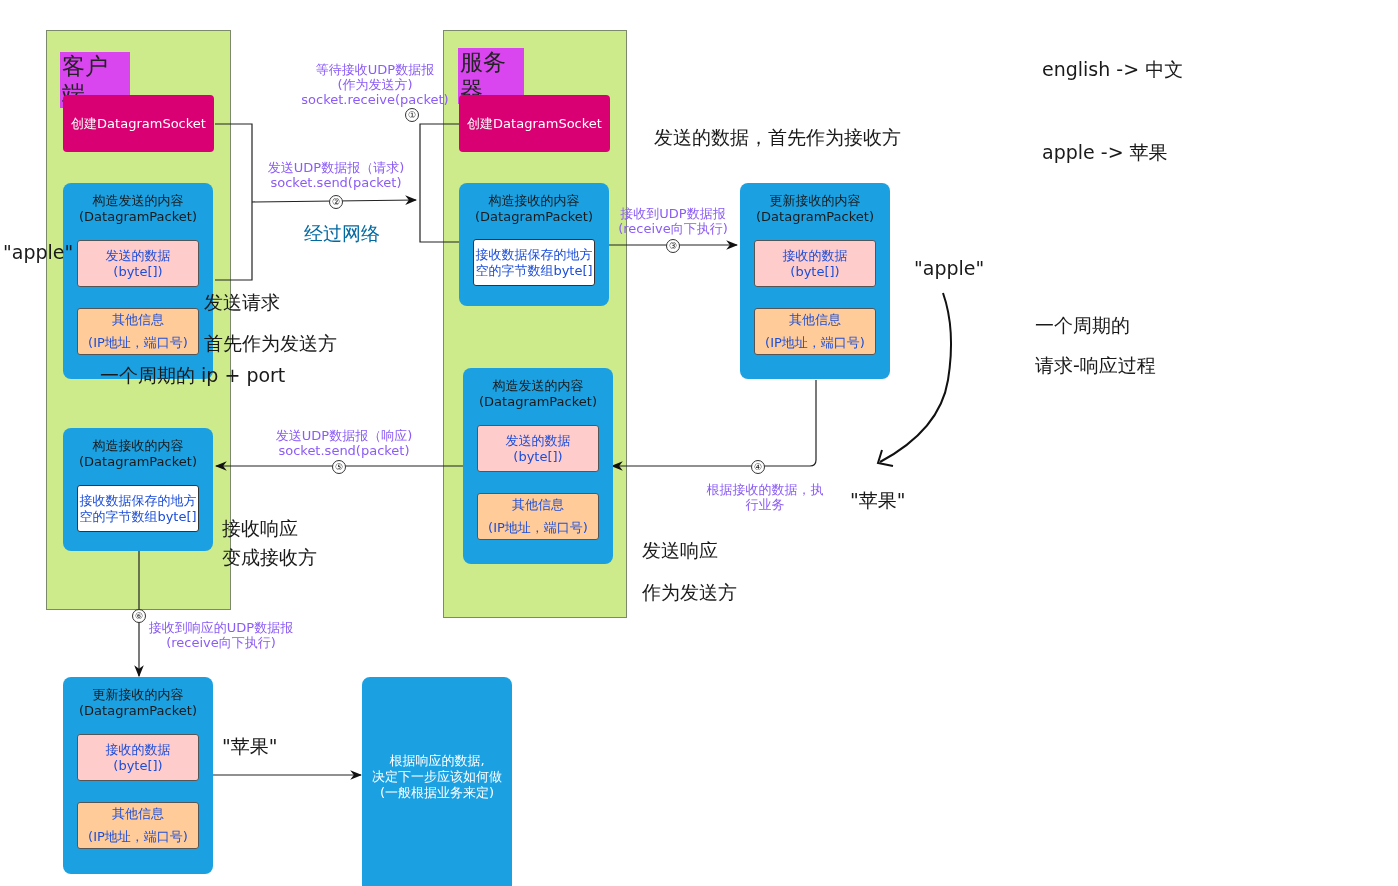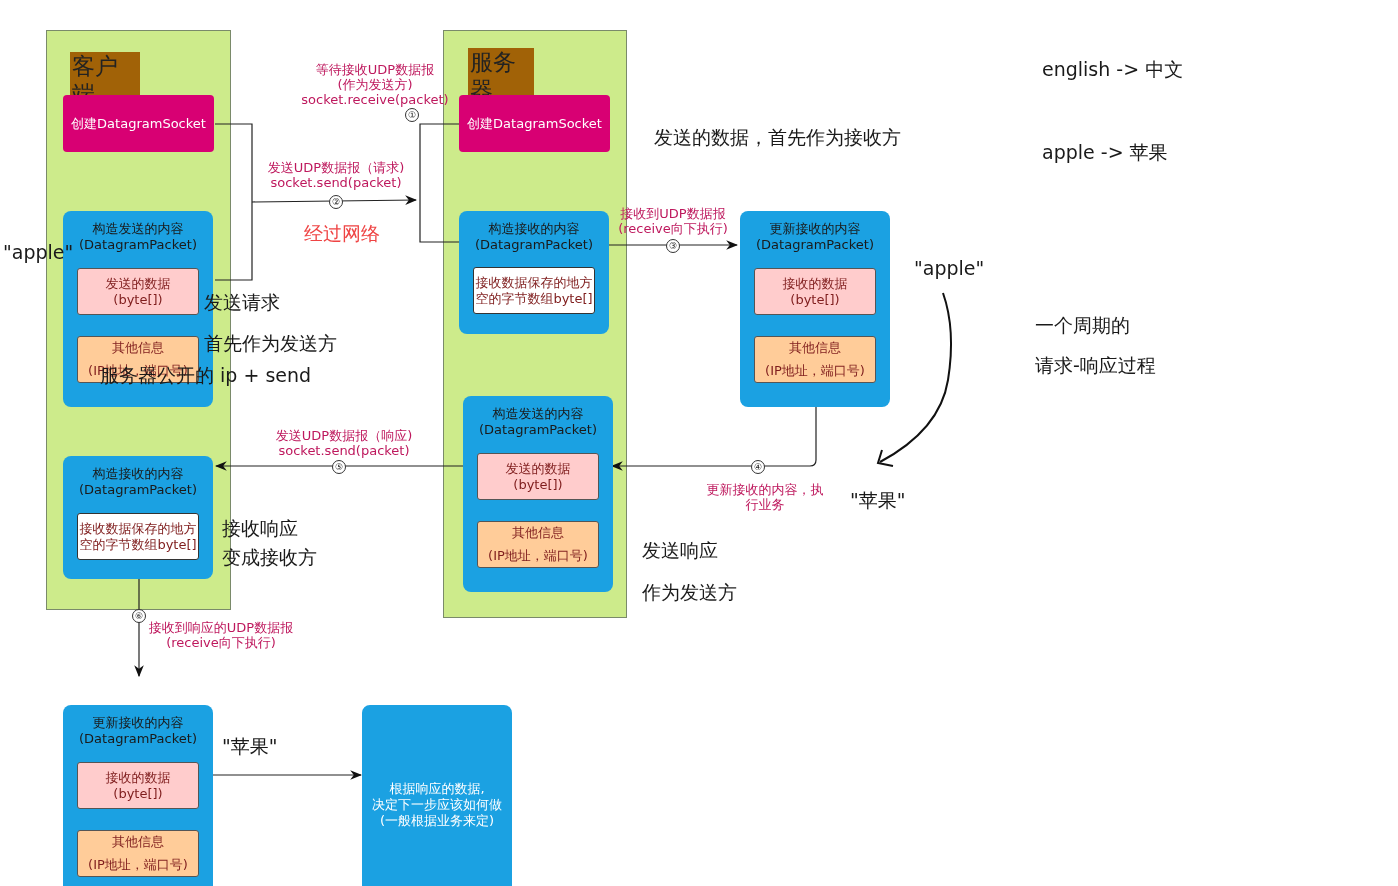--- a/index.html
+++ b/index.html
@@ -1,32 +1,32 @@
 <!DOCTYPE html>
 <html><head>
 <meta charset="utf-8">
 <style>
   html, body { margin:0; padding:0; background:#ffffff; }
   body { width:1398px; height:886px; position:relative; overflow:hidden;
          font-family:"DejaVu Sans","Liberation Sans",sans-serif; color:#1a1a1a; }
   .lane { position:absolute; background:#cdeb8b; border:1px solid #7a8a6a; box-sizing:border-box; }
-  .lane-title { position:absolute; background:#a16207; font-size:23px; line-height:28px; padding:0 2px; color:#222;margin-left:10px; }
+  .lane-title { position:absolute; background:#d946ef; font-size:23px; line-height:28px; padding:0 2px; color:#222; }
   .red-box { position:absolute; background:#d80073; border-radius:4px; color:#fff; font-size:13px;
              display:flex; align-items:center; justify-content:center; box-sizing:border-box; }
-  .blue { position:absolute; background:#1ba1e2; border-radius:8px; box-sizing:border-box;margin-top:28px; }
+  .blue { position:absolute; background:#1ba1e2; border-radius:8px; box-sizing:border-box; }
   .blue-title { position:absolute; left:0; right:0; text-align:center; font-size:13px; line-height:16px; color:#1a1a1a; }
   .inner { position:absolute; border:1px solid #555; border-radius:3px; box-sizing:border-box;
            font-size:13px; line-height:16px; text-align:center; display:flex; flex-direction:column;
-           align-items:center; justify-content:center; color:#7f1d1d; }
+           align-items:center; justify-content:center; color:#1d4ed8; }
   .pink { background:#ffcccc; }
   .orange { background:#ffcc99;gap:7px; }
   .white { background:#ffffff; border:1px solid #333; }
-  .lbl { position:absolute; font-size:13px; line-height:15px; text-align:center; color:#be185d; white-space:nowrap; }
+  .lbl { position:absolute; font-size:13px; line-height:15px; text-align:center; color:#8b5cf6; white-space:nowrap; }
   .big { position:absolute; font-size:19px; line-height:28px; color:#1a1a1a; white-space:nowrap; }
-  .blue-text { color:#ef4444; }
+  .blue-text { color:#0369a1; }
   .circle-num { position:absolute; width:12px; height:12px; border:1px solid #333; border-radius:50%;
                 background:#fff; font-size:9px; line-height:12px; text-align:center; color:#222; }
   svg.lines { position:absolute; left:0; top:0; }
   .white-text { color:#ffffff; }
 </style>
 </head>
 <body>
 
 <div class="lane" style="left:46px;top:30px;width:185px;height:580px;"></div>
 <div class="lane" style="left:443px;top:30px;width:184px;height:588px;"></div>
@@ -167,41 +167,41 @@
 <div class="circle-num" style="left:329px;top:195px;">②</div>
 
 <div class="lbl" style="left:612px;top:206px;width:122px;">
   <div>接收到UDP数据报</div>
   <div>(receive向下执行)</div>
 </div>
 <div class="circle-num" style="left:666px;top:239px;">③</div>
 
 <div class="circle-num" style="left:751px;top:460px;">④</div>
 <div class="lbl" style="left:700px;top:482px;width:130px;">
-  <div>更新接收的内容，执</div>
+  <div>根据接收的数据，执</div>
   <div>行业务</div>
 </div>
 
 <div class="lbl" style="left:268px;top:428px;width:152px;">
   <div>发送UDP数据报（响应)</div>
   <div>socket.send(packet)</div>
 </div>
 <div class="circle-num" style="left:332px;top:460px;">⑤</div>
 
 <div class="circle-num" style="left:132px;top:609px;">⑥</div>
 <div class="lbl" style="left:146px;top:620px;width:150px;text-align:center;">
   <div>接收到响应的UDP数据报</div>
   <div>(receive向下执行)</div>
 </div>
 
 <div class="big blue-text" style="left:304px;top:219px;">经过网络</div>
 <div class="big" style="left:3px;top:238px;">"apple"</div>
 <div class="big" style="left:204px;top:288px;">发送请求</div>
 <div class="big" style="left:204px;top:329px;">首先作为发送方</div>
-<div class="big" style="left:100px;top:361px;">服务器公开的 ip + send</div>
+<div class="big" style="left:100px;top:361px;">一个周期的 ip + port</div>
 <div class="big" style="left:654px;top:123px;">发送的数据，首先作为接收方</div>
 <div class="big" style="left:914px;top:254px;">"apple"</div>
 <div class="big" style="left:850px;top:486px;">"苹果"</div>
 <div class="big" style="left:222px;top:502px;margin-top:12px;">接收响应</div>
 <div class="big" style="left:222px;top:543px;">变成接收方</div>
 <div class="big" style="left:642px;top:538px;font-family:Liberation Mono, monospace;">发送响应</div>
 <div class="big" style="left:642px;top:578px;">作为发送方</div>
 <div class="big" style="left:222px;top:732px;">"苹果"</div>
 <div class="big" style="left:1042px;top:55px;">english -&gt; 中文</div>
 <div class="big" style="left:1042px;top:138px;">apple -&gt; 苹果</div>

